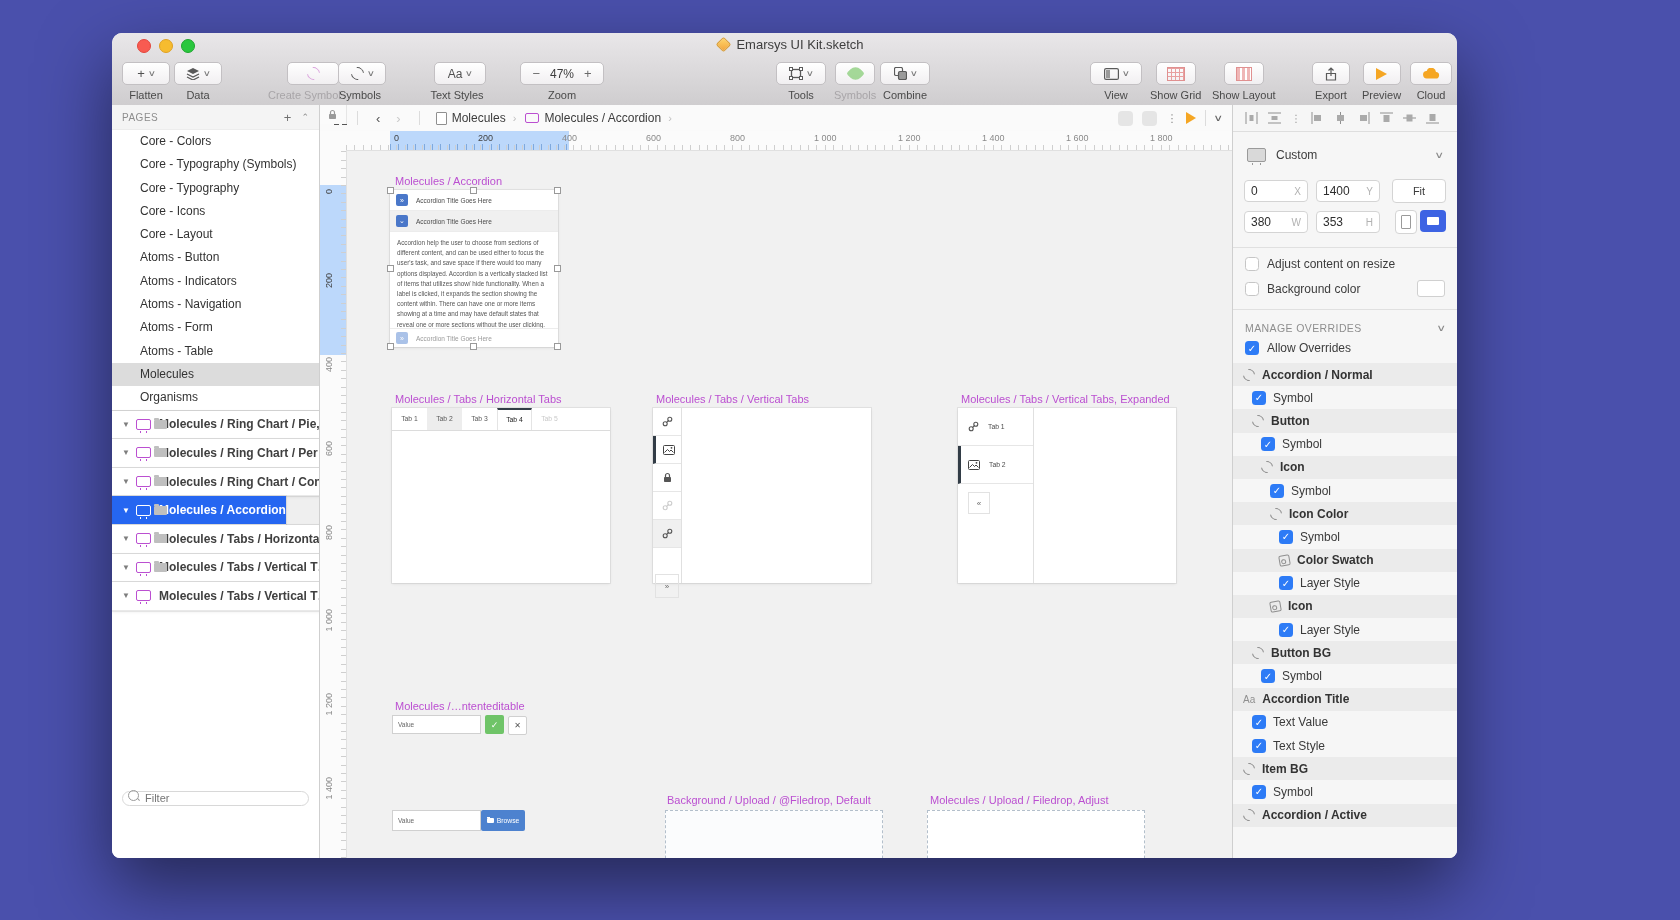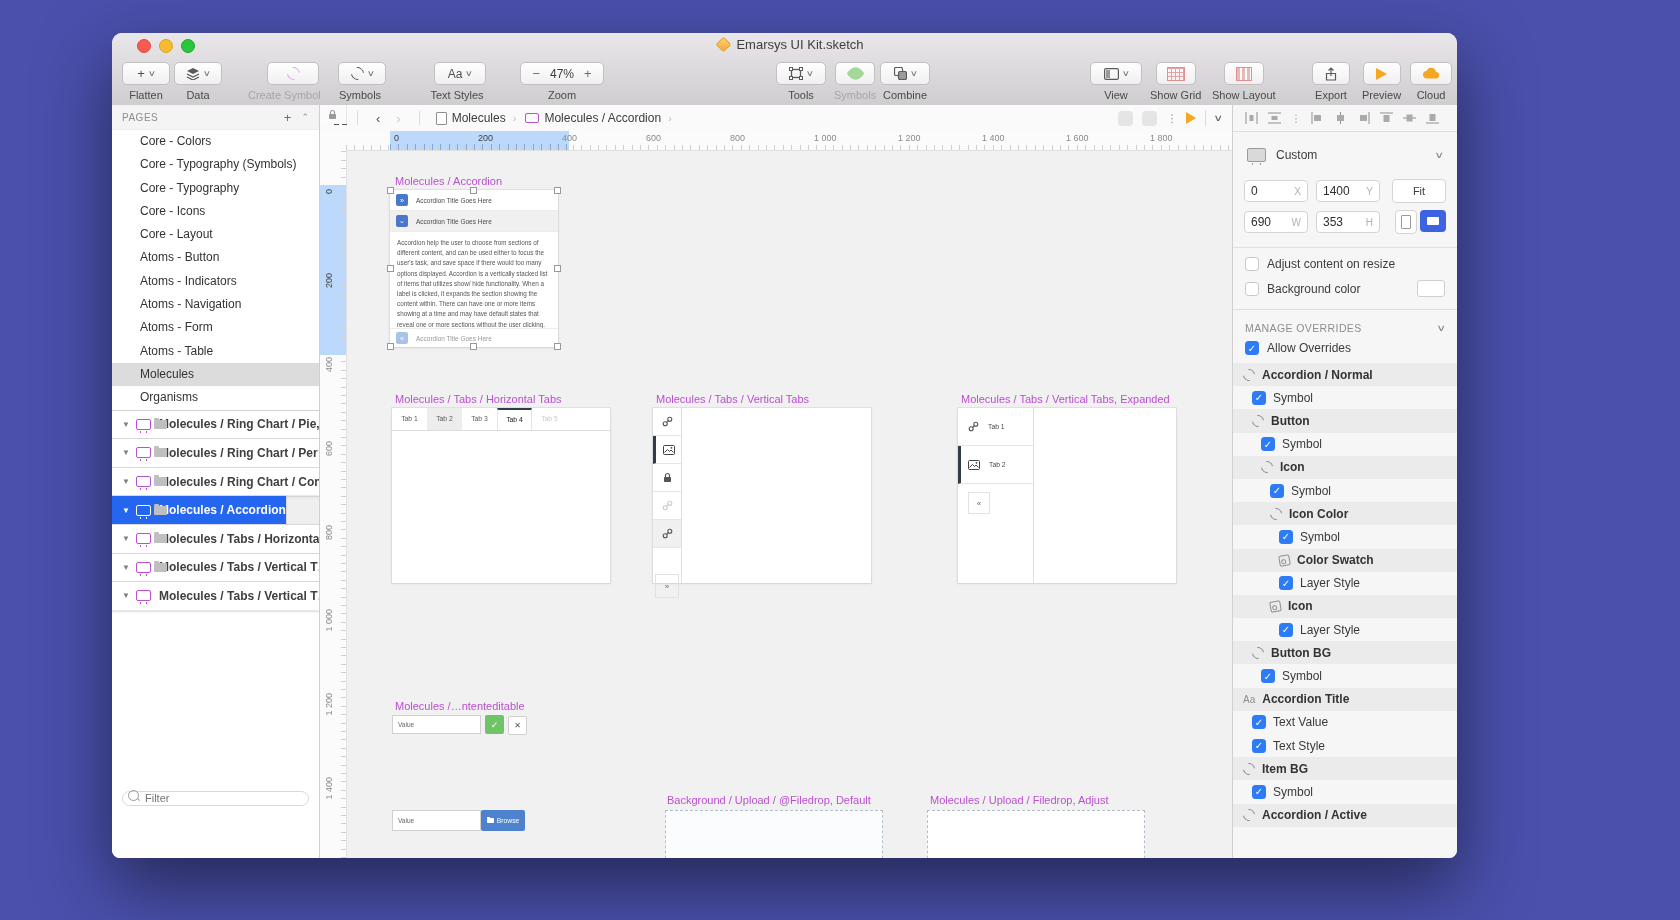--- a/index.html
+++ b/index.html
@@ -229,21 +229,21 @@
         <div class="tb-btn" style="width:48px;">
           <svg width="14" height="12" viewBox="0 0 14 12">
                 <path d="M7 0 L13 3 L7 6 L1 3 Z" fill="#5a5a5a"></path>
                 <path d="M1 6 L7 9 L13 6" fill="none" stroke="#5a5a5a" stroke-width="1.3"></path>
                 <path d="M1 9 L7 12 L13 9" fill="none" stroke="#5a5a5a" stroke-width="1.3"></path>
               </svg>
           <span class="chev">∨</span>
             </div>
         <div class="tb-lbl">Data</div>
       </div>
-      <div class="tb-item" style="left:136px;">
+      <div class="tb-item" style="left:156px;">
         <div class="tb-btn" style="width:52px;margin-left:18px;">
               <span class="sym-arc pink"></span>
             </div>
         <div class="tb-lbl dis">Create Symbol</div>
       </div>
       <div class="tb-item" style="left:222px;">
         <div class="tb-btn" style="width:48px;margin-left:4px;">
               <span class="sym-arc"></span>
               <span class="chev">∨</span>
             </div>
@@ -673,21 +673,21 @@
               <span class="unit">X</span>
         </div>
         <div class="field">
           <span class="val">1400</span>
               <span class="unit">Y</span>
         </div>
         <div class="fit-btn">Fit</div>
       </div>
       <div class="fieldrow">
         <div class="field">
-          <span class="val">690</span>
+          <span class="val">380</span>
               <span class="unit">W</span>
         </div>
         <div class="field">
           <span class="val">353</span>
               <span class="unit">H</span>
         </div>
         <div class="orient">
           <span class="or-p">
                 <i></i>
               </span>

